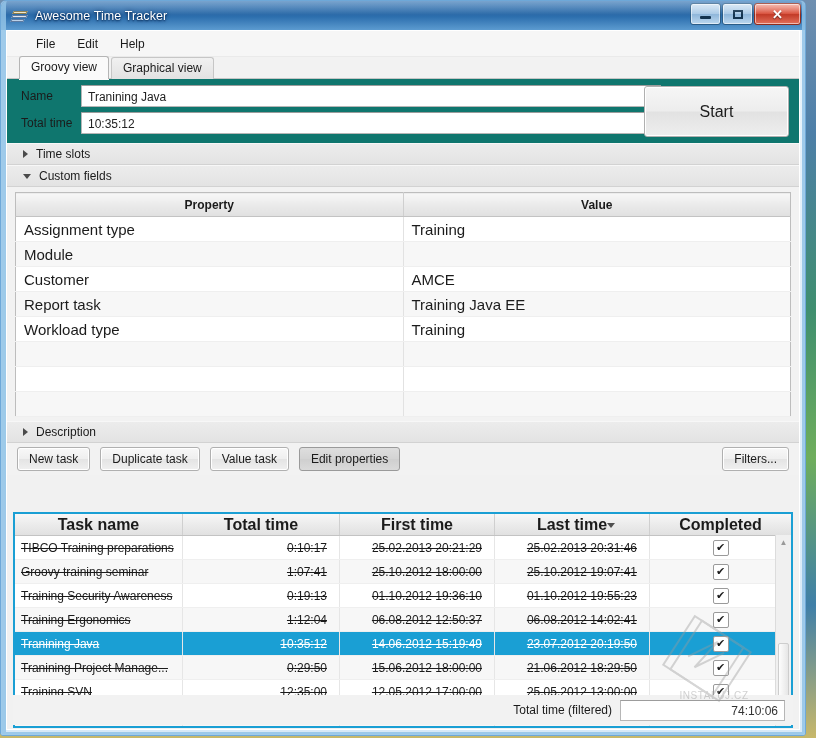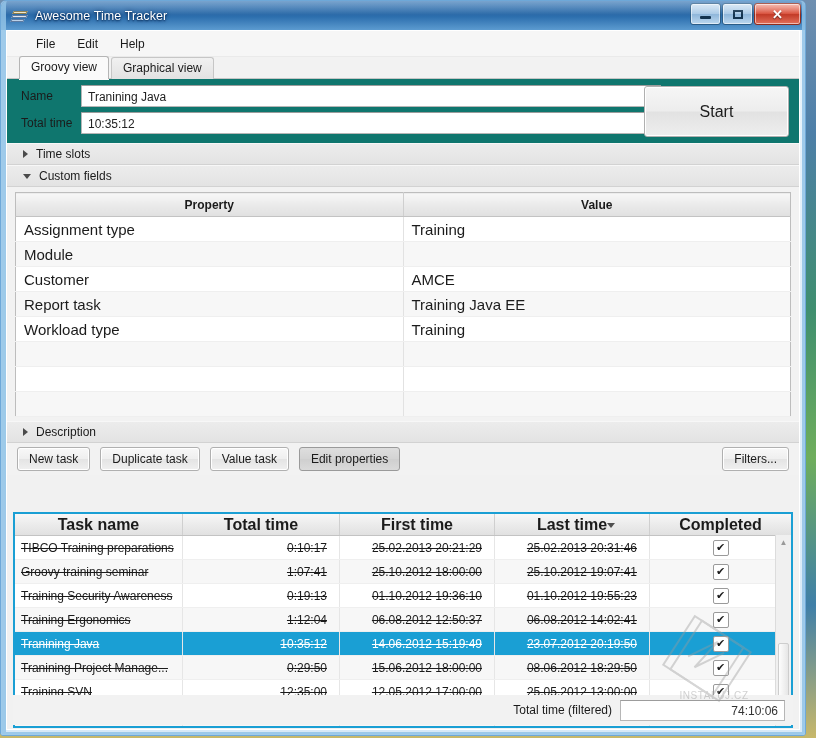--- a/index.html
+++ b/index.html
@@ -431,21 +431,21 @@
             <div class="gc num struck" style="width: 155px; flex: 0 0 auto;">14.06.2012 15:19:49</div>
             <div class="gc num struck" style="width: 155px; flex: 0 0 auto;">23.07.2012 20:19:50</div>
             <div class="gc ctr" style="flex: 1 1 auto;">
               <span class="cbx">✔</span>
             </div>
           </div>
           <div class="grow">
             <div class="gc name struck" style="width: 168px; flex: 0 0 auto;">Tranining Project Manage...</div>
             <div class="gc num struck" style="width: 157px; flex: 0 0 auto;">0:29:50</div>
             <div class="gc num struck" style="width: 155px; flex: 0 0 auto;">15.06.2012 18:00:00</div>
-            <div class="gc num struck" style="width: 155px; flex: 0 0 auto;">08.06.2012 18:29:50</div>
+            <div class="gc num struck" style="width: 155px; flex: 0 0 auto;">21.06.2012 18:29:50</div>
             <div class="gc ctr" style="flex: 1 1 auto;">
               <span class="cbx">✔</span>
             </div>
           </div>
           <div class="grow">
             <div class="gc name struck" style="width: 168px; flex: 0 0 auto;">Training SVN</div>
             <div class="gc num struck" style="width: 157px; flex: 0 0 auto;">12:35:00</div>
             <div class="gc num struck" style="width: 155px; flex: 0 0 auto;">12.05.2012 17:00:00</div>
             <div class="gc num struck" style="width: 155px; flex: 0 0 auto;">25.05.2012 13:00:00</div>
             <div class="gc ctr" style="flex: 1 1 auto;">

